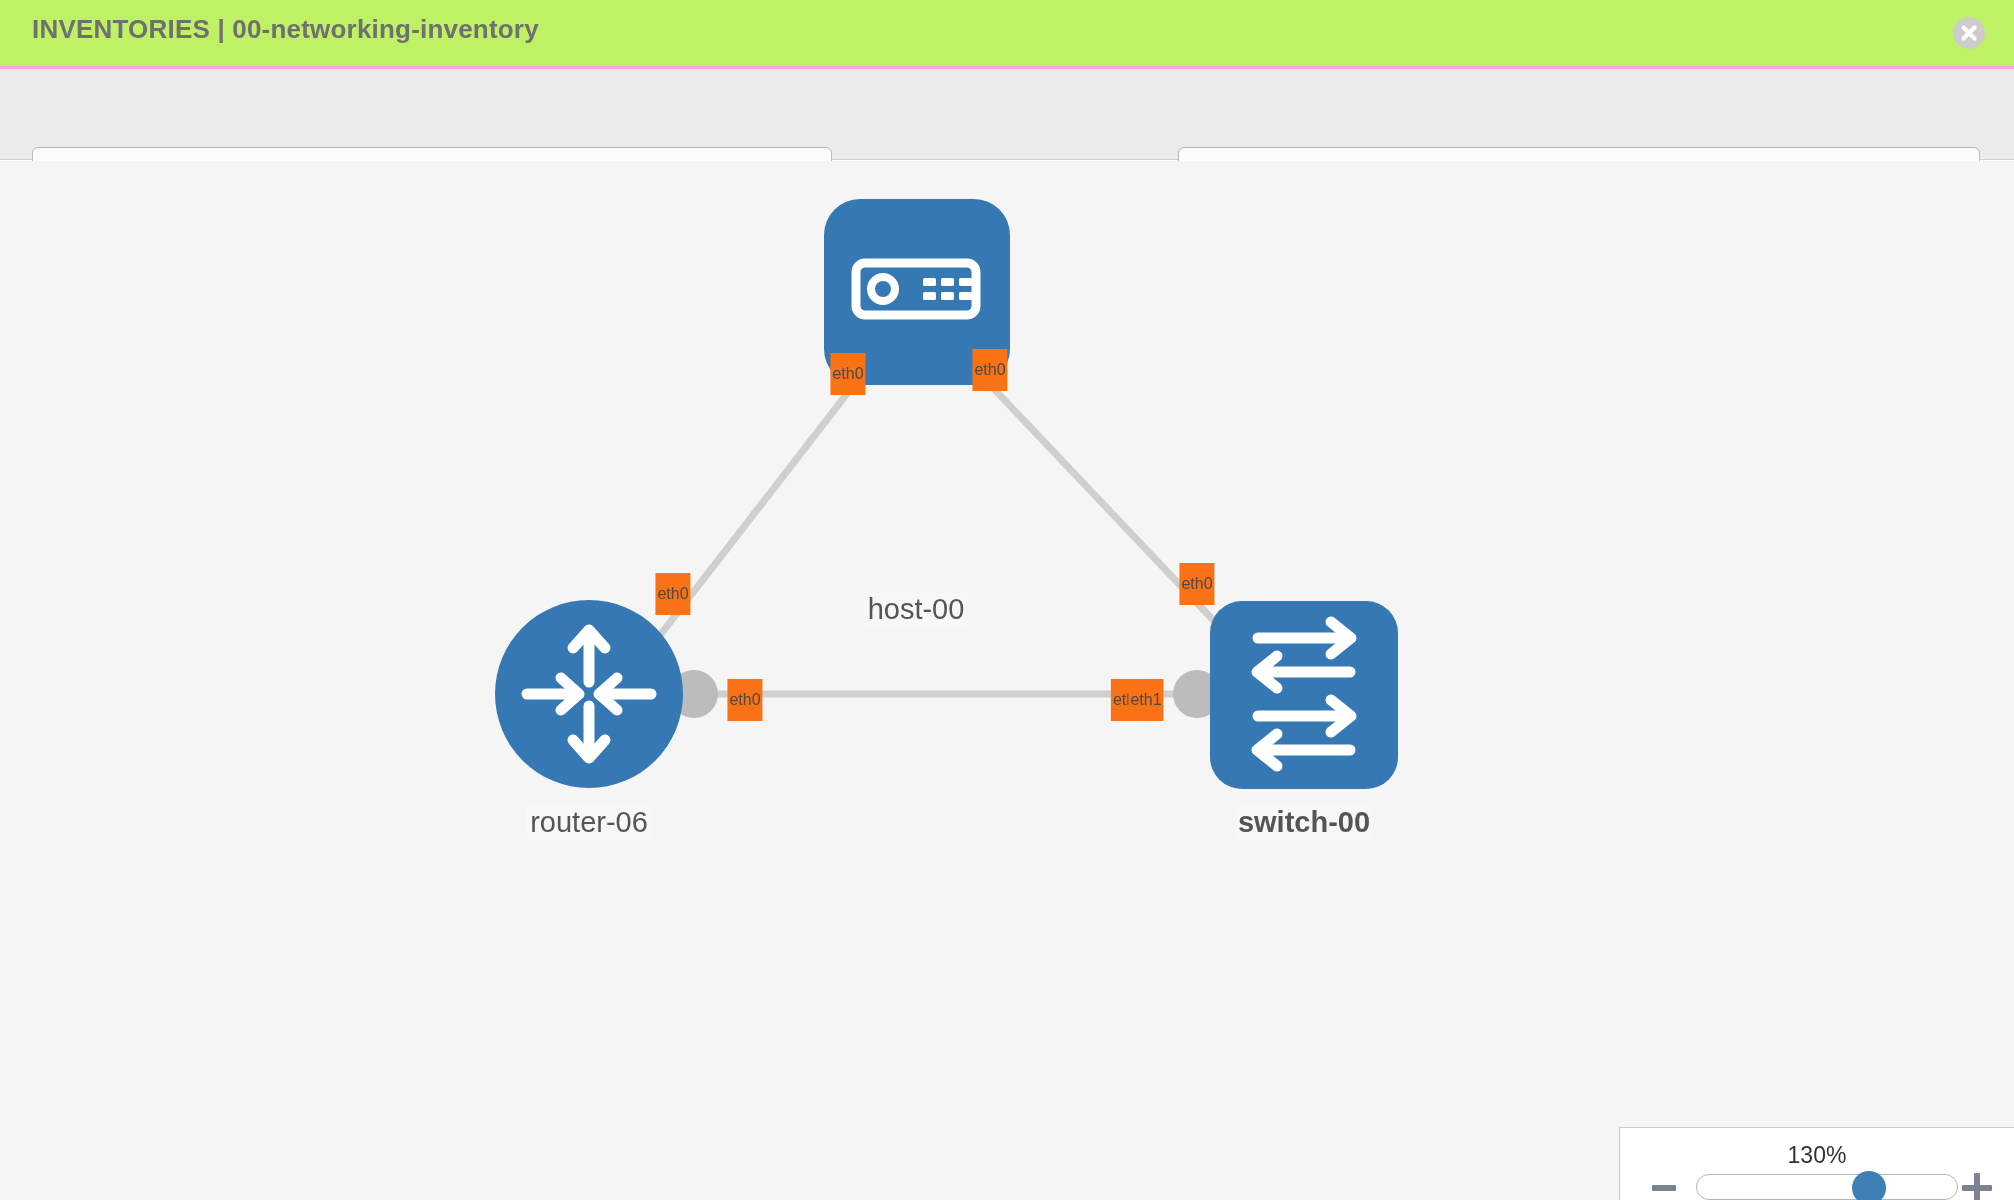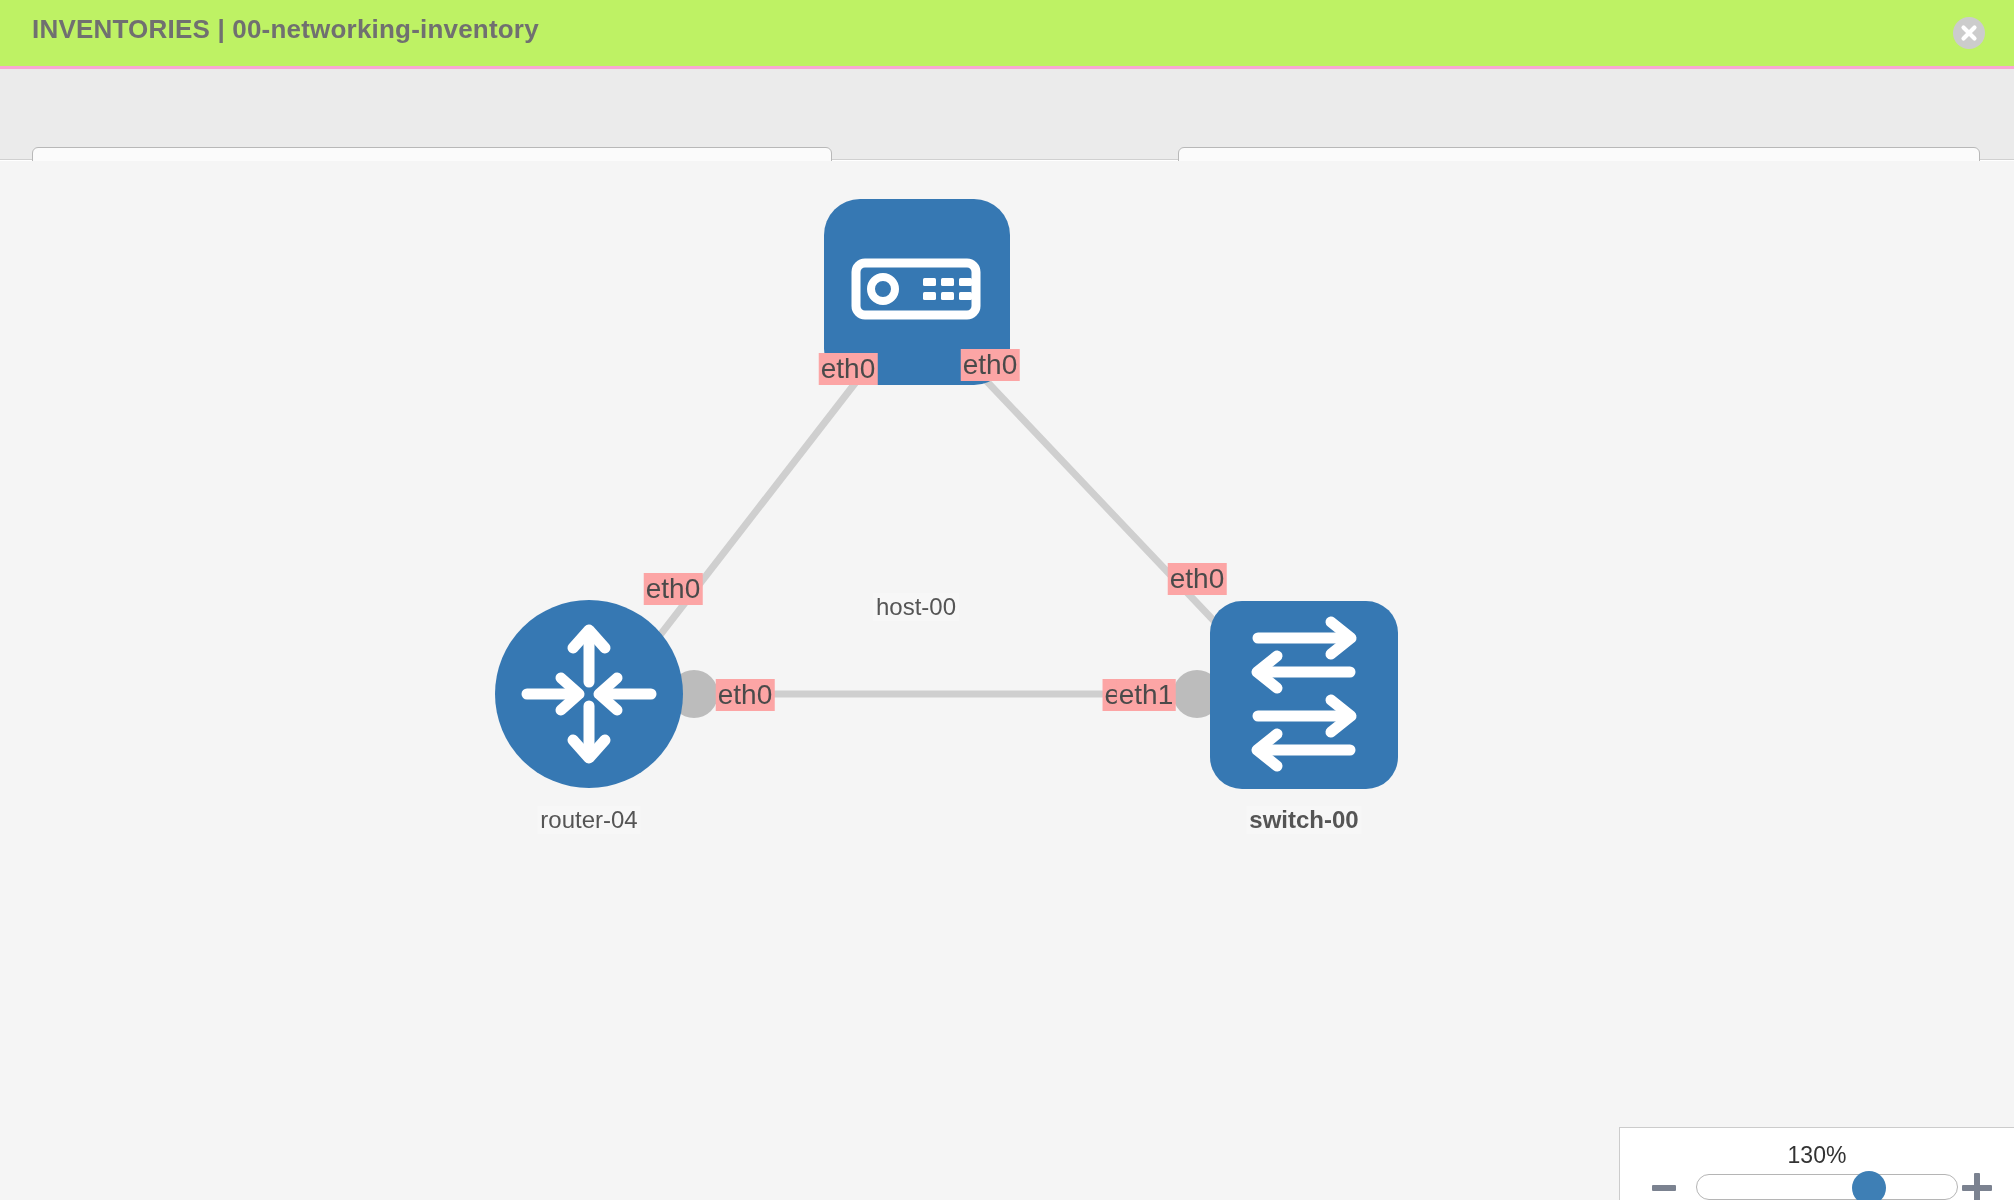--- a/index.html
+++ b/index.html
@@ -93,33 +93,33 @@
   }
   .topology-svg {
     position: absolute;
     left: 0; top: 0;
     width: 2014px; height: 1039px;
   }
 
   
   .node-label {
     position: absolute;
-    font-size: 24px;
+    font-size: 29px;
     color: #555555;
     background: #f7f7f7;
     padding: 0 3px;
     white-space: nowrap;
     transform: translateX(-50%);
   }
   .edge-label {
     position: absolute;
-    font-size: 28px;
+    font-size: 16px;
     color: #4a4a4a;
-    background: #fca5a5;
-    padding: 0 2px;
+    background: #f97316;
+    padding: 12px 2px;
     white-space: nowrap;
     transform: translateX(-50%);
   }
 
   
   .zoom-panel {
     position: absolute;
     left: 1619px; top: 1080px;
     width: 395px; height: 120px;
     background: #ffffff;
@@ -293,21 +293,21 @@
 
     <div class="edge-label" style="left:848px; top:192px;">eth0</div>
     <div class="edge-label" style="left:990px; top:188px;">eth0</div>
     <div class="edge-label" style="left:673px; top:412px;">eth0</div>
     <div class="edge-label" style="left:1197px; top:402px;">eth0</div>
     <div class="edge-label" style="left:745px; top:518px;">eth0</div>
     <div class="edge-label" style="left:1124px; top:518px;">eth</div>
     <div class="edge-label" style="left:1146px; top:518px;">eth1</div>
 
     <div class="node-label" style="left:916px; top:432px;">host-00</div>
-    <div class="node-label" style="left:589px; top:645px;">router-04</div>
+    <div class="node-label" style="left:589px; top:645px;">router-06</div>
     <div class="node-label" style="left:1304px; top:645px;font-weight:bold;">switch-00</div>
   </div>
 
   <div class="zoom-panel">
     <div class="zoom-value">130%</div>
     <div class="zoom-minus"></div>
     <div class="zoom-track">
       <div class="zoom-thumb" id="zoom-thumb" style="left: 155.04px;"></div>
     </div>
     <div class="zoom-plus"></div>

